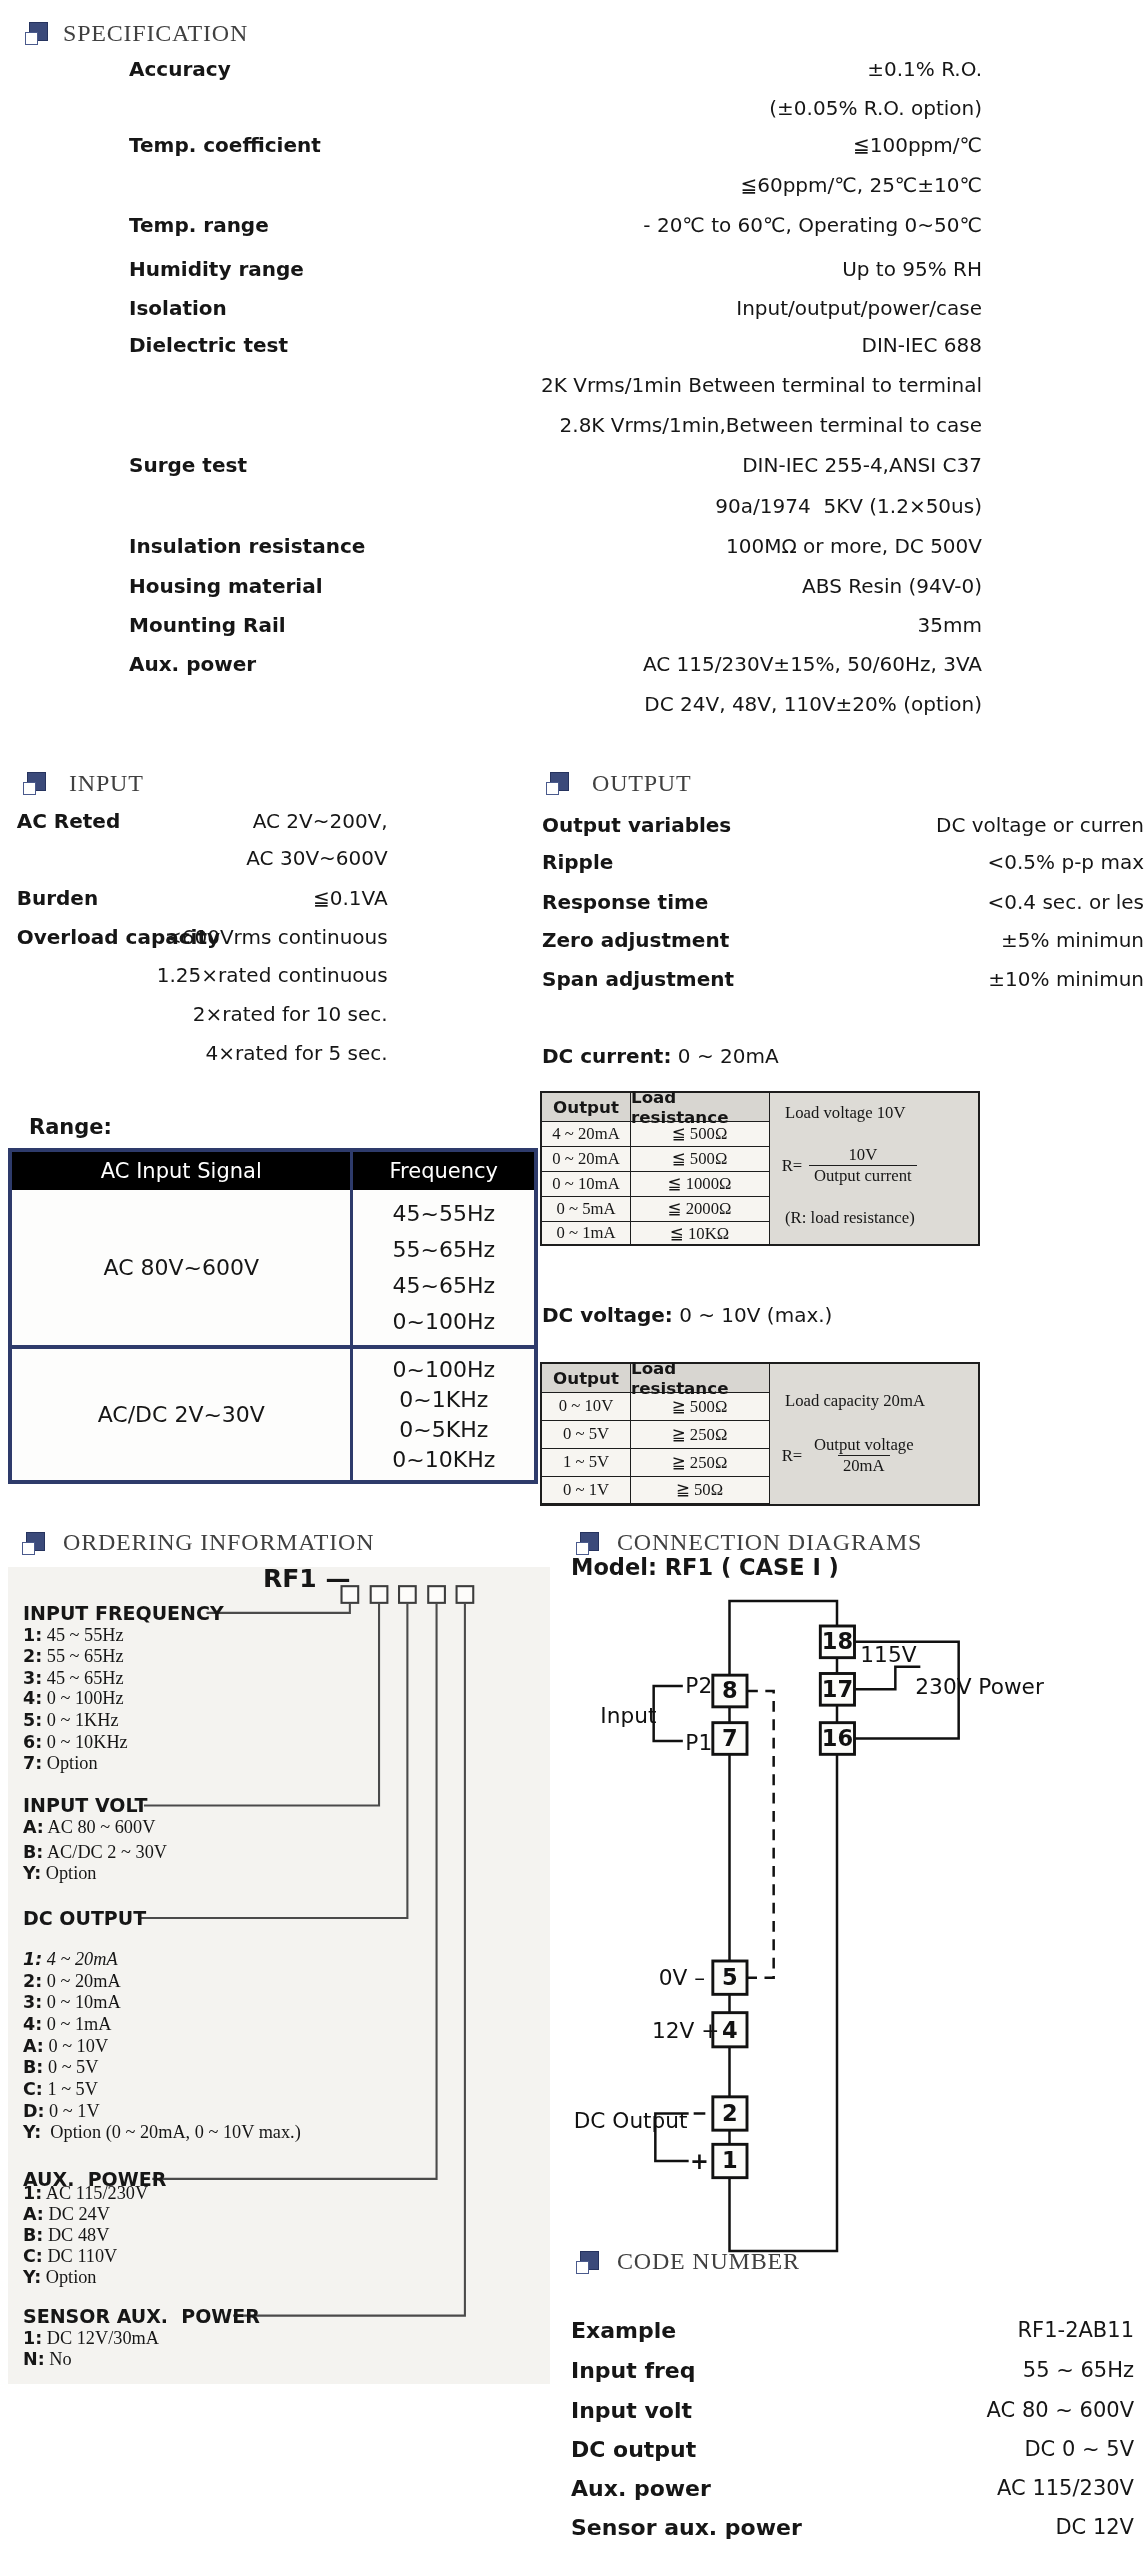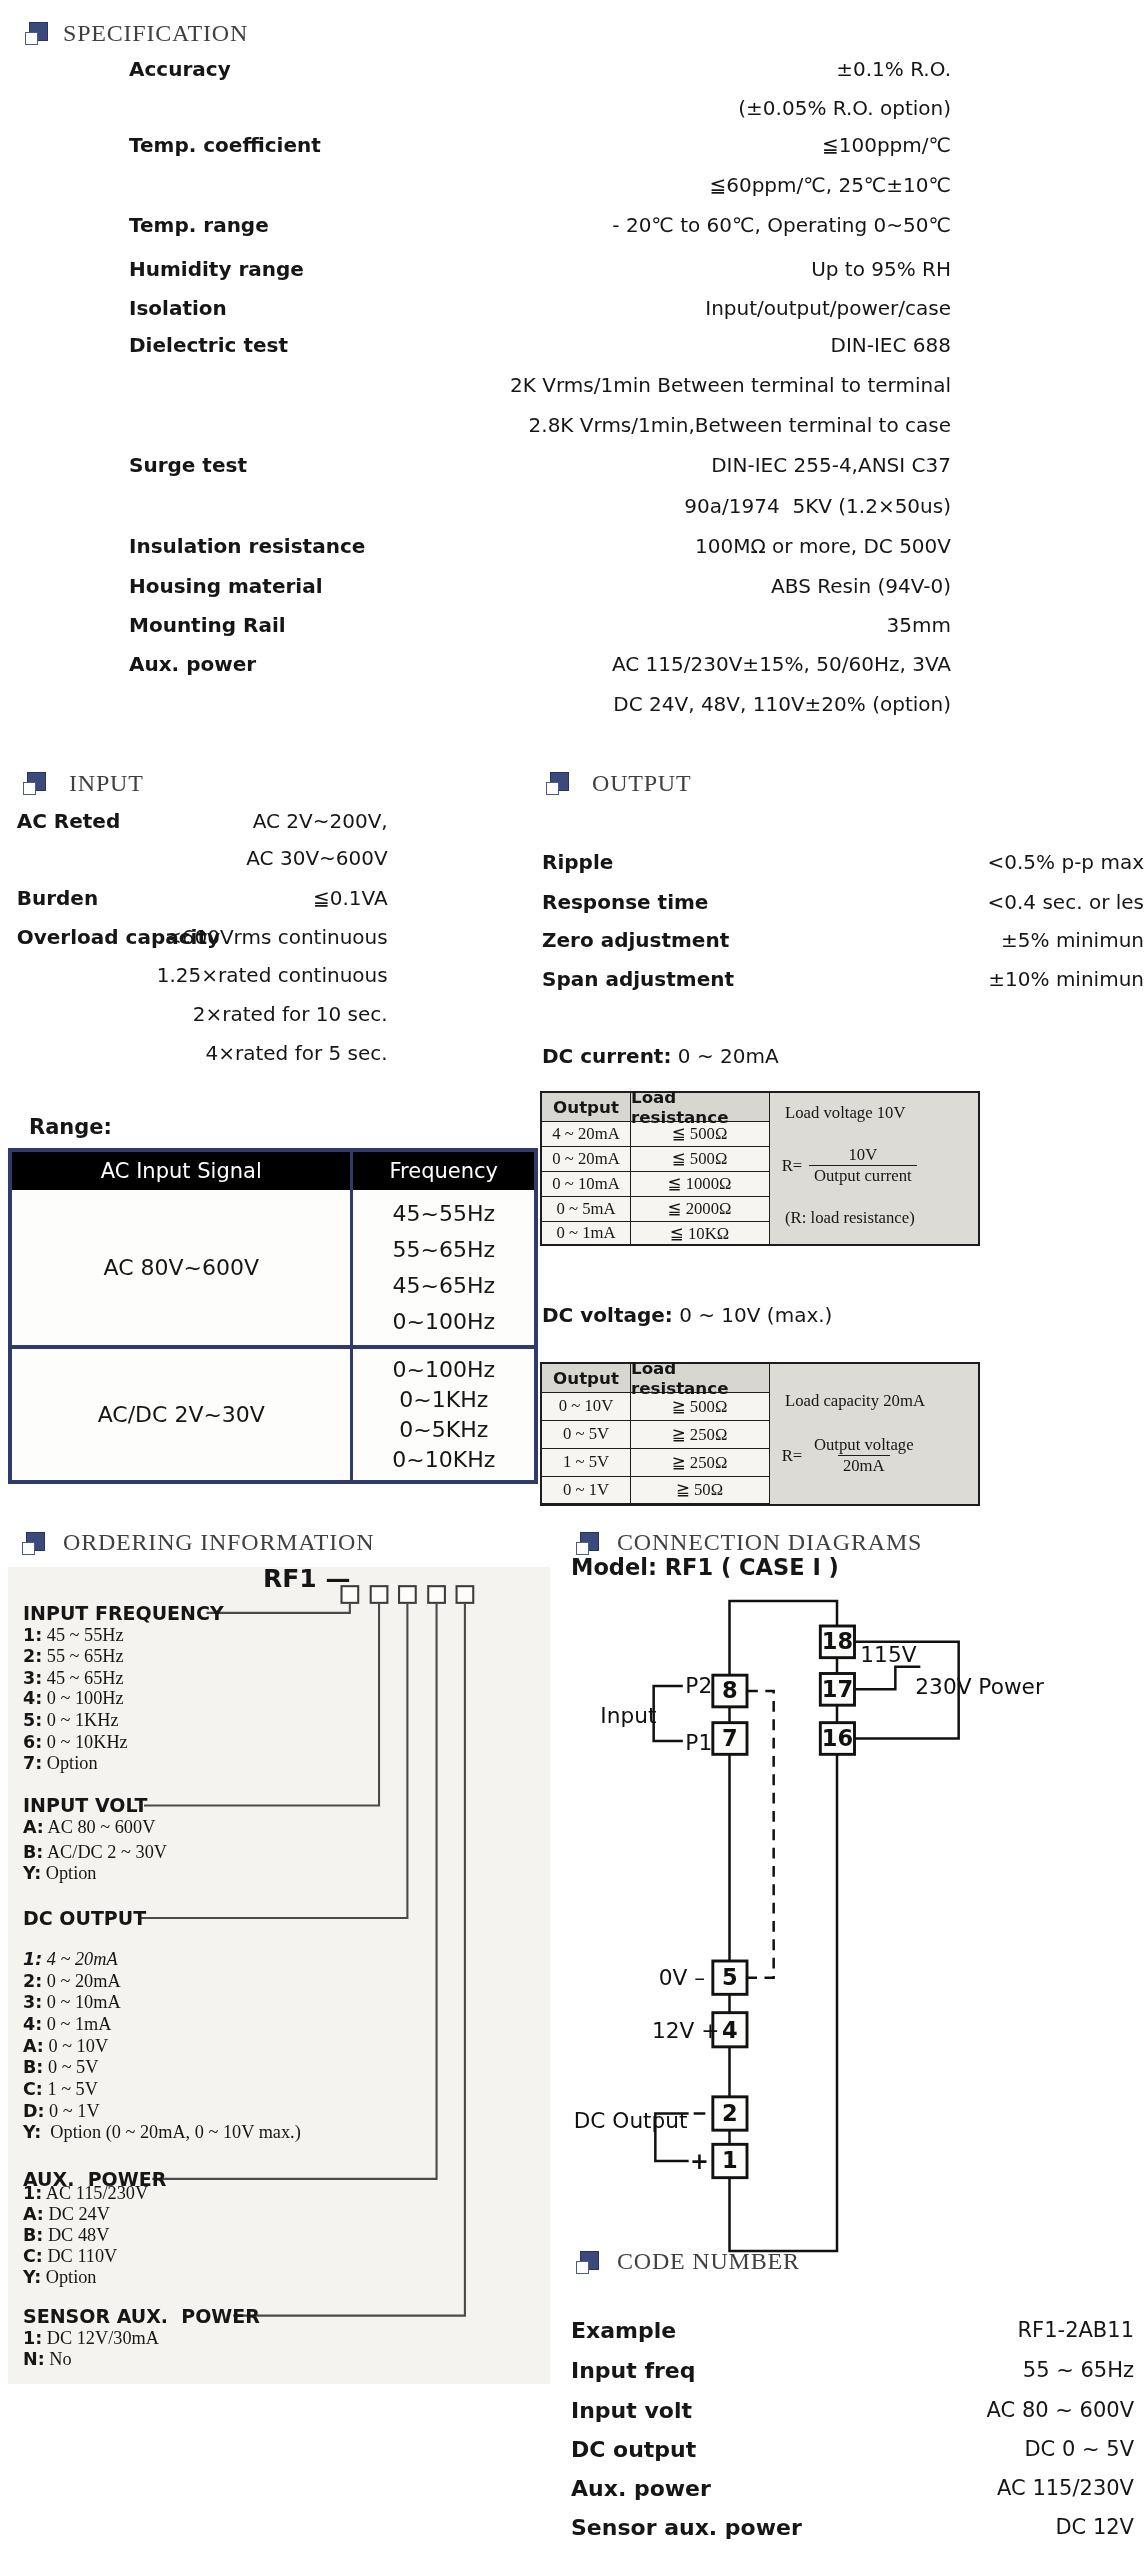--- a/index.html
+++ b/index.html
@@ -6,21 +6,21 @@
   .page{position:relative;width:1149px;height:2576px;background:#ffffff;overflow:hidden;
         font-family:"DejaVu Sans","Liberation Sans",sans-serif;color:#161616;}
   .abs{position:absolute;}
   
   .sec-h{position:absolute;font-family:"Liberation Serif","DejaVu Serif",serif;
          font-size:24px;letter-spacing:0.8px;color:#404040;font-weight:400;}
   .sec-icon{position:absolute;width:25px;height:25px;}
   .sec-icon .sq1{position:absolute;right:0;top:0;width:16.7px;height:16.7px;background:#3b4a7a;border:1.7px solid #26335e;}
   .sec-icon .sq2{position:absolute;left:1.7px;bottom:1.7px;width:11px;height:11px;background:#fff;border:1.7px solid #4a5a8c;}
   
-  .spec-row{position:absolute;left:129px;right:198px;height:27px;}
+  .spec-row{position:absolute;left:129px;right:167px;height:27px;}
   .in-row{position:absolute;left:16.7px;width:371px;height:27px;}
   .out-row{position:absolute;left:542px;right:5px;height:27px;}
   .lbl{position:absolute;left:0;top:0;font-weight:bold;font-size:20px;white-space:pre;}
   .val{position:absolute;right:0;top:0;font-size:20px;white-space:pre;}
   
   .range-tbl{position:absolute;left:8.3px;top:1148px;width:522px;border:4.2px solid #2e3b6b;background:#fdfdfc;}
   .rt-head{display:flex;height:38px;background:#000000;color:#fff;font-size:21px;}
   .rt-head div{display:flex;align-items:center;justify-content:center;}
   .rt-c1{width:338px;border-right:3.3px solid #2e3b6b;}
   .rt-c2{flex:1;}
@@ -172,20 +172,24 @@
   <div class="in-row" style="top:1041px">
       <span class="lbl"></span>
       <span class="val">4×rated for 5 sec.</span>
     </div>
 
   <span class="sec-icon" style="left:544px;top:772px;">
       <span class="sq1"></span>
       <span class="sq2"></span>
     </span>
   <div class="sec-h" style="left:592px;top:770px;">OUTPUT</div>
+  <div class="out-row" style="top:813px">
+      <span class="lbl">Output variables</span>
+      <span class="val">DC voltage or curren</span>
+    </div>
   <div class="out-row" style="top:850px">
       <span class="lbl">Ripple</span>
       <span class="val">&lt;0.5% p-p max</span>
     </div>
   <div class="out-row" style="top:890px">
       <span class="lbl">Response time</span>
       <span class="val">&lt;0.4 sec. or les</span>
     </div>
   <div class="out-row" style="top:928px">
       <span class="lbl">Zero adjustment</span>

